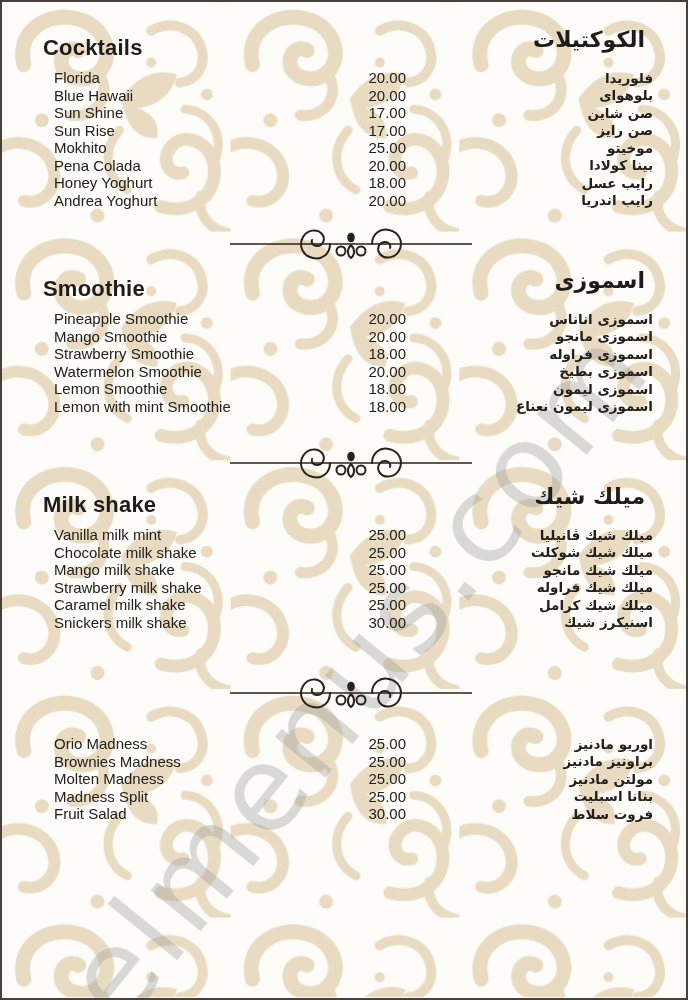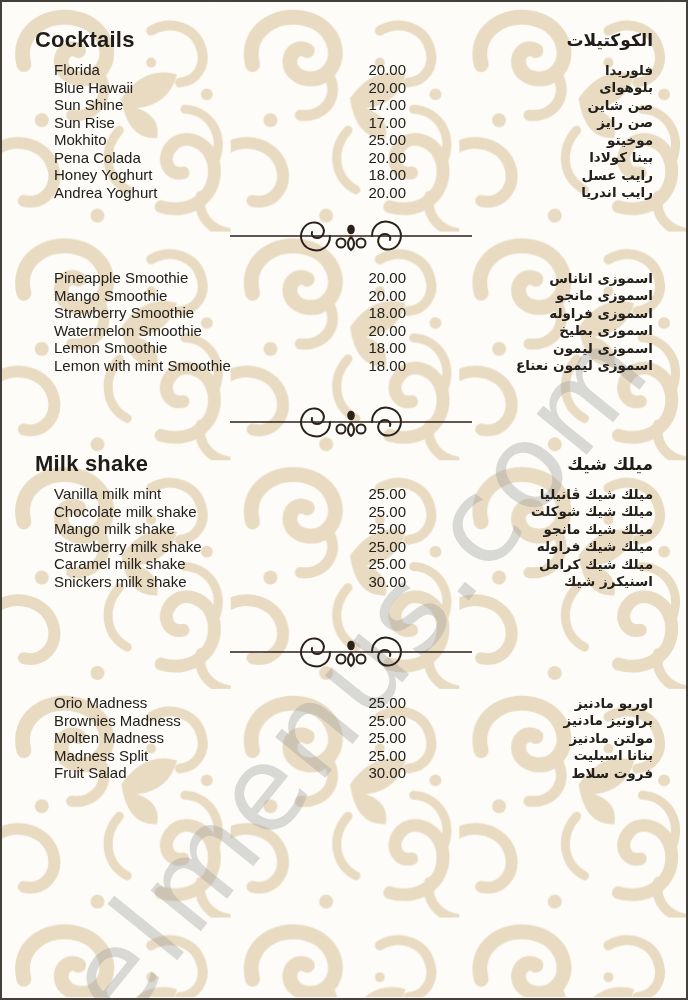--- a/index.html
+++ b/index.html
@@ -18,26 +18,26 @@
     position:absolute; left:34px; top:958px; z-index:1;
     transform:rotate(-51deg); transform-origin:0 0;
     font-size:118px; letter-spacing:5px;
     color:#9e9e9e; opacity:0.38; white-space:nowrap;
     font-family:"DejaVu Sans", sans-serif;
     pointer-events:none;
   }
   .content { position:relative; z-index:2; padding-top:26px; }
   .sec-head { position:relative; margin:0 33px; height:24px; }
   .sec-head .en {
-    margin:0; font-size:22px; line-height:24px; font-weight:bold;
+    margin:8px; font-size:22px; line-height:24px; font-weight:bold;
     color:#1e1b18; letter-spacing:0.2px;
   }
   .sec-head .ar {
-    position:absolute; right:0; bottom:0; margin:0;
-    font-size:17px; line-height:24px; font-weight:bold;
+    position:absolute; right:0; bottom:0; margin:8px;
+    font-size:22px; line-height:24px; font-weight:bold;
     direction:rtl; font-family:"DejaVu Sans", sans-serif; color:#1e1b18;
   }
   .rows { margin:9px 33px 0 52px; }
   .row { position:relative; height:17.5px; font-size:15px; line-height:17.5px; }
   .name-en { position:absolute; left:0; top:0; white-space:nowrap; }
   .price { position:absolute; left:0; top:0; width:352px; text-align:right; }
   .name-ar {
     position:absolute; right:0; top:0.5px; white-space:nowrap; direction:rtl;
     font-family:"DejaVu Sans", sans-serif; font-weight:bold; font-size:13.5px;
   }
@@ -146,20 +146,24 @@
         <circle cx="135" cy="27" r="4.5"></circle>
         <path d="M125,21 C121,25 121,31 125,34 C129,31 129,25 125,21"></path>
       </g>
       <g fill="#2b211a">
         <ellipse cx="125" cy="13.5" rx="3.8" ry="4.8"></ellipse>
       </g>
     </svg>
   </div>
 
   <section class="menu-section">
+    <div class="sec-head">
+      <h2 class="en">Smoothie</h2>
+      <h2 class="ar">اسموزى</h2>
+    </div>
     <div class="rows">
   <div class="row">
     <span class="name-en">Pineapple Smoothie</span>
     <span class="price">20.00</span>
     <span class="name-ar">اسموزى اناناس</span>
   </div>
 
   <div class="row">
     <span class="name-en">Mango Smoothie</span>
     <span class="price">20.00</span>

